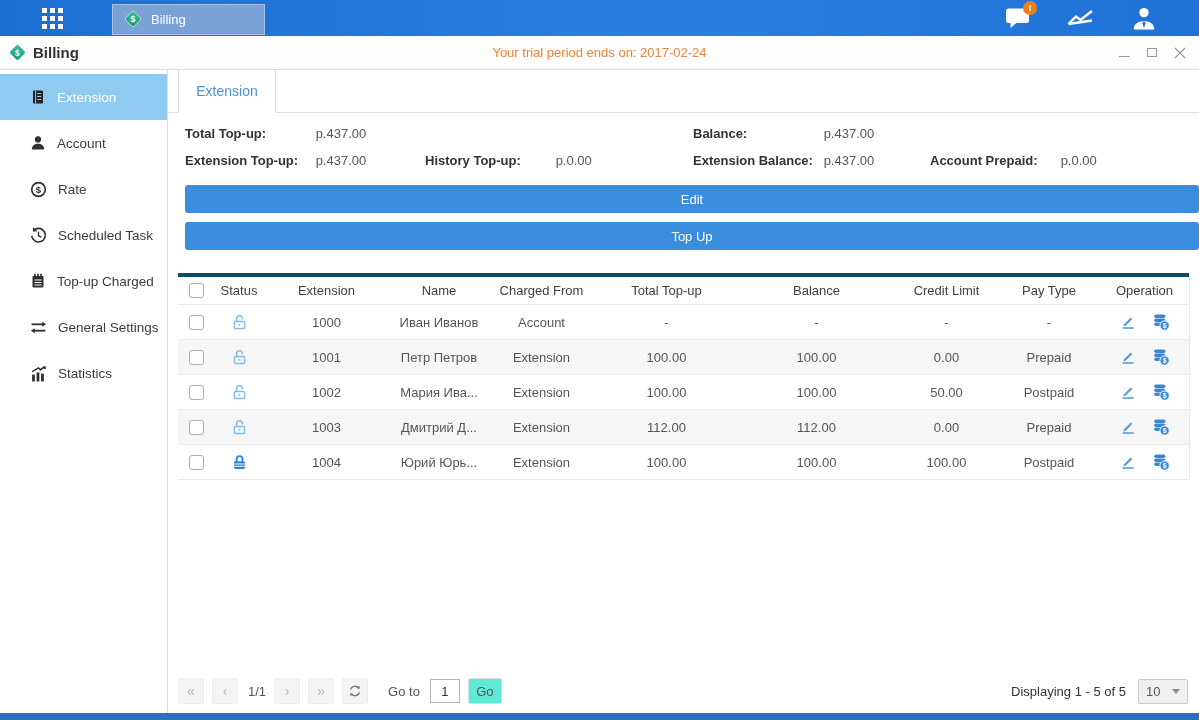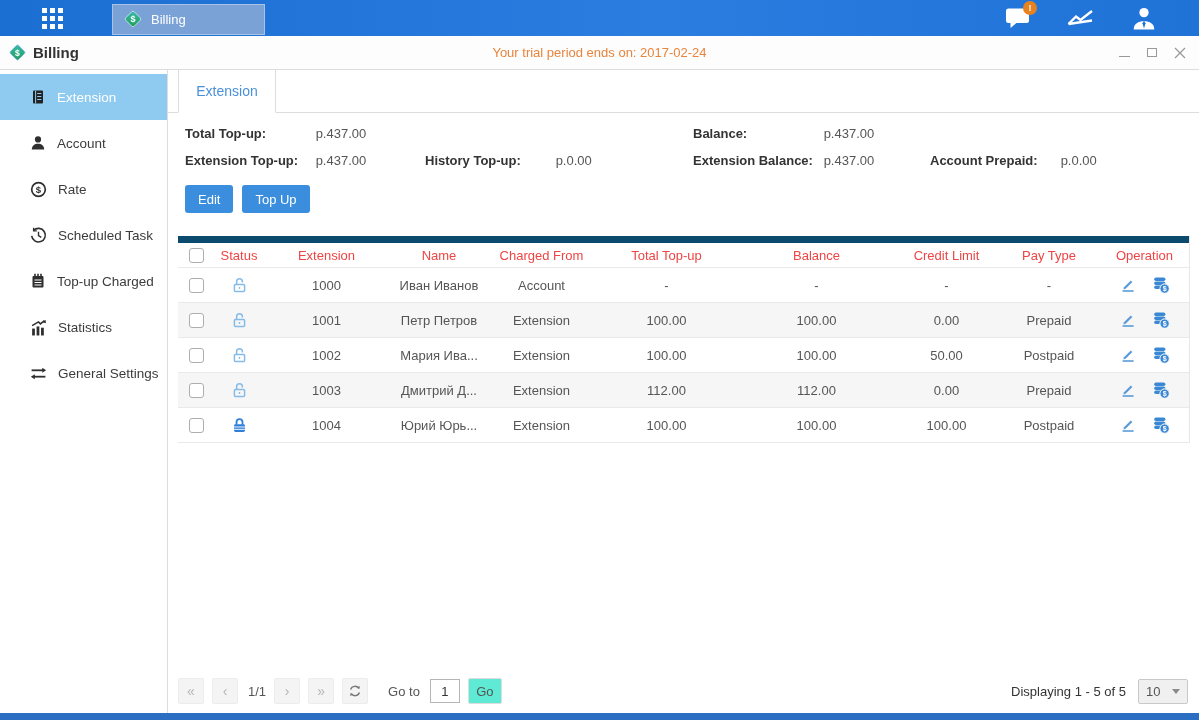--- a/index.html
+++ b/index.html
@@ -38,26 +38,26 @@
   .main { flex:1; position:relative; background:#fff; min-width:0; }
   .tabstrip { height:43px; display:flex; border-bottom:1px solid #ddd; }
   .tabstrip .lead { width:10px; border-bottom:1px solid #ddd; margin-bottom:-1px; }
   .tab-active { width:98px; background:#fff; border-left:1px solid #ddd; border-right:1px solid #ddd; border-bottom:1px solid #fff; margin-bottom:-1px; display:flex; align-items:center; justify-content:center; color:#4a90d9; font-size:14px; cursor:pointer; }
 
   .summary { margin:13px 0 0 17px; display:grid; grid-template-columns:240px 268px 237px 1fr; row-gap:12px; font-size:13px; }
   .sum-cell { white-space:nowrap; }
   .sum-label { font-weight:bold; color:#333; display:inline-block; min-width:127px; }
   .sum-value { color:#555; }
 
-  .actions { margin:17px 0 0 17px; display:flex; gap:9px; }
+  .actions { margin:17px 0 0 17px; display:flex; gap:9px;flex-direction:column; }
   .btn-blue { background:#3b8ddd; color:#fff; border:none; font-size:13px; font-family:"Liberation Sans",sans-serif; height:28px; padding:0 13px; border-radius:3px; cursor:pointer; }
 
   .table { margin:23px 0 0 10px; width:1012px; border-right:1px solid #e7e7e7; font-size:13px; color:#555; }
   .t-row { display:flex; align-items:center; height:35px; border-bottom:1px solid #e9e9e9; }
-  .t-head { height:32px; border-top:7px solid #0c4a6e; color:#ef4444; }
+  .t-head { height:32px; border-top:4px solid #0c4a6e; color:#404040; }
   .t-row.stripe { background:#f6f6f6;text-align:right; }
   .c { display:flex; align-items:center; justify-content:center; flex:0 0 auto; }
   .c-cb{width:36px;} .c-status{width:50px;} .c-ext{width:125px;} .c-name{width:100px;}
   .c-charged{width:105px;} .c-total{width:145px;} .c-bal{width:155px;} .c-credit{width:105px;}
   .c-pay{width:100px;} .c-op{width:91px; gap:16px;}
   .checkbox { width:15px; height:15px; border:1px solid #aeaeae; border-radius:3px; background:#fff; cursor:pointer; }
   .op-icon { cursor:pointer; display:flex; }
 
   .pagination { position:absolute; left:10px; right:11px; bottom:8px; height:28px; display:flex; align-items:center; font-size:13px; color:#555; }
   .pg-btn { width:26px; height:26px; background:#f4f4f4; border:1px solid #ececec; border-radius:2px; display:flex; align-items:center; justify-content:center; margin-right:8px; color:#b5b5b5; font-size:14px; cursor:pointer; }
@@ -204,36 +204,36 @@
           <g stroke="#fff" stroke-width="1">
               <line x1="4.5" y1="7" x2="11.5" y2="7"></line>
               <line x1="4.5" y1="9.5" x2="11.5" y2="9.5"></line>
               <line x1="4.5" y1="12" x2="11.5" y2="12"></line>
             </g>
         </svg>
         <span>Top-up Charged</span>
       </div>
       <div class="side-item">
         <svg width="17" height="17" viewBox="0 0 16 16">
+          <line x1="1.5" y1="5" x2="12.5" y2="5" stroke="#2f2f2f" stroke-width="1.7"></line>
+          <path d="M11.5 2.6 L15.2 5 L11.5 7.4 z" fill="#2f2f2f"></path>
+          <line x1="3.5" y1="11" x2="14.5" y2="11" stroke="#2f2f2f" stroke-width="1.7"></line>
+          <path d="M4.5 8.6 L0.8 11 L4.5 13.4 z" fill="#2f2f2f"></path>
+        </svg>
+        <span>General Settings</span>
+      </div>
+      <div class="side-item">
+        <svg width="17" height="17" viewBox="0 0 16 16">
           <rect x="2" y="9" width="2.6" height="6.5" fill="#2f2f2f"></rect>
           <rect x="6.2" y="7" width="2.6" height="8.5" fill="#2f2f2f"></rect>
           <rect x="10.4" y="8.2" width="2.6" height="7.3" fill="#2f2f2f"></rect>
           <path d="M2 6.2 L8 2.8 l1.8 1.8 L13.6 1.6" fill="none" stroke="#2f2f2f" stroke-width="1.4"></path>
           <path d="M14.6 0.8 l0.4 3.2 -3.1-0.9 z" fill="#2f2f2f"></path>
         </svg>
         <span>Statistics</span>
-      </div>
-      <div class="side-item">
-        <svg width="17" height="17" viewBox="0 0 16 16">
-          <line x1="1.5" y1="5" x2="12.5" y2="5" stroke="#2f2f2f" stroke-width="1.7"></line>
-          <path d="M11.5 2.6 L15.2 5 L11.5 7.4 z" fill="#2f2f2f"></path>
-          <line x1="3.5" y1="11" x2="14.5" y2="11" stroke="#2f2f2f" stroke-width="1.7"></line>
-          <path d="M4.5 8.6 L0.8 11 L4.5 13.4 z" fill="#2f2f2f"></path>
-        </svg>
-        <span>General Settings</span>
       </div>
     </div>
 
     <div class="main">
       <div class="tabstrip">
         <div class="lead"></div>
         <div class="tab-active">
           <span>Extension</span>
         </div>
       </div>

